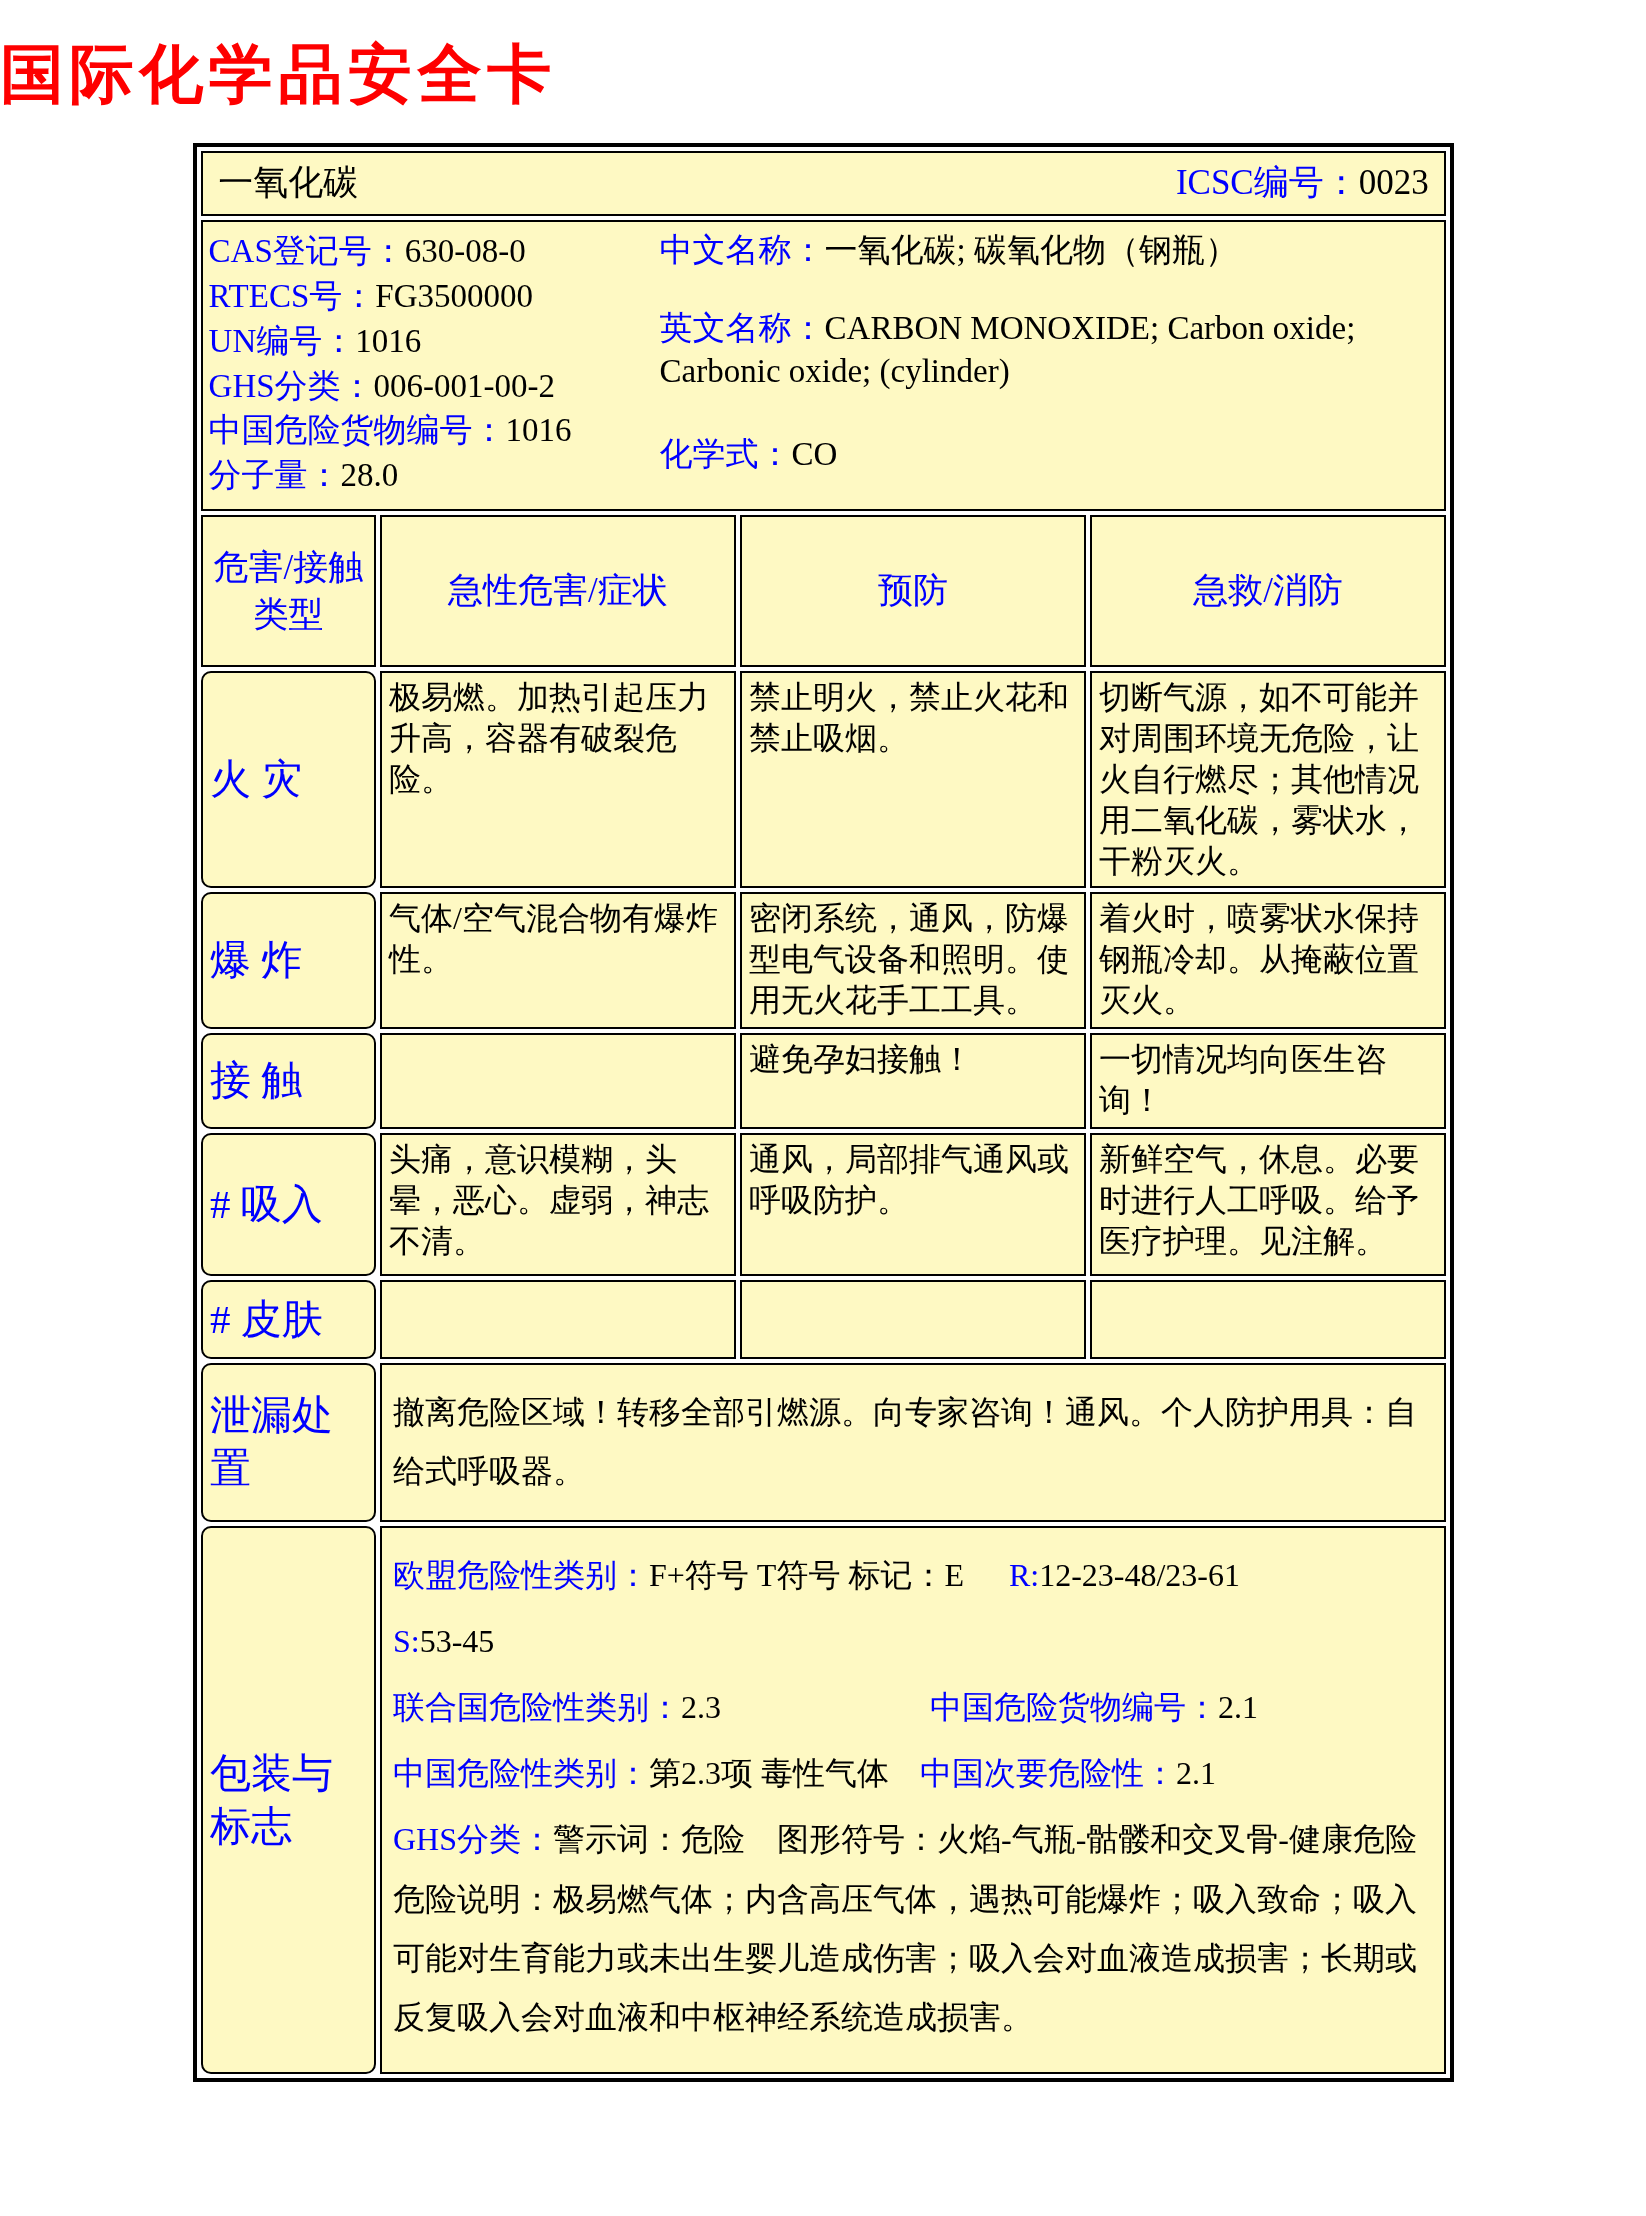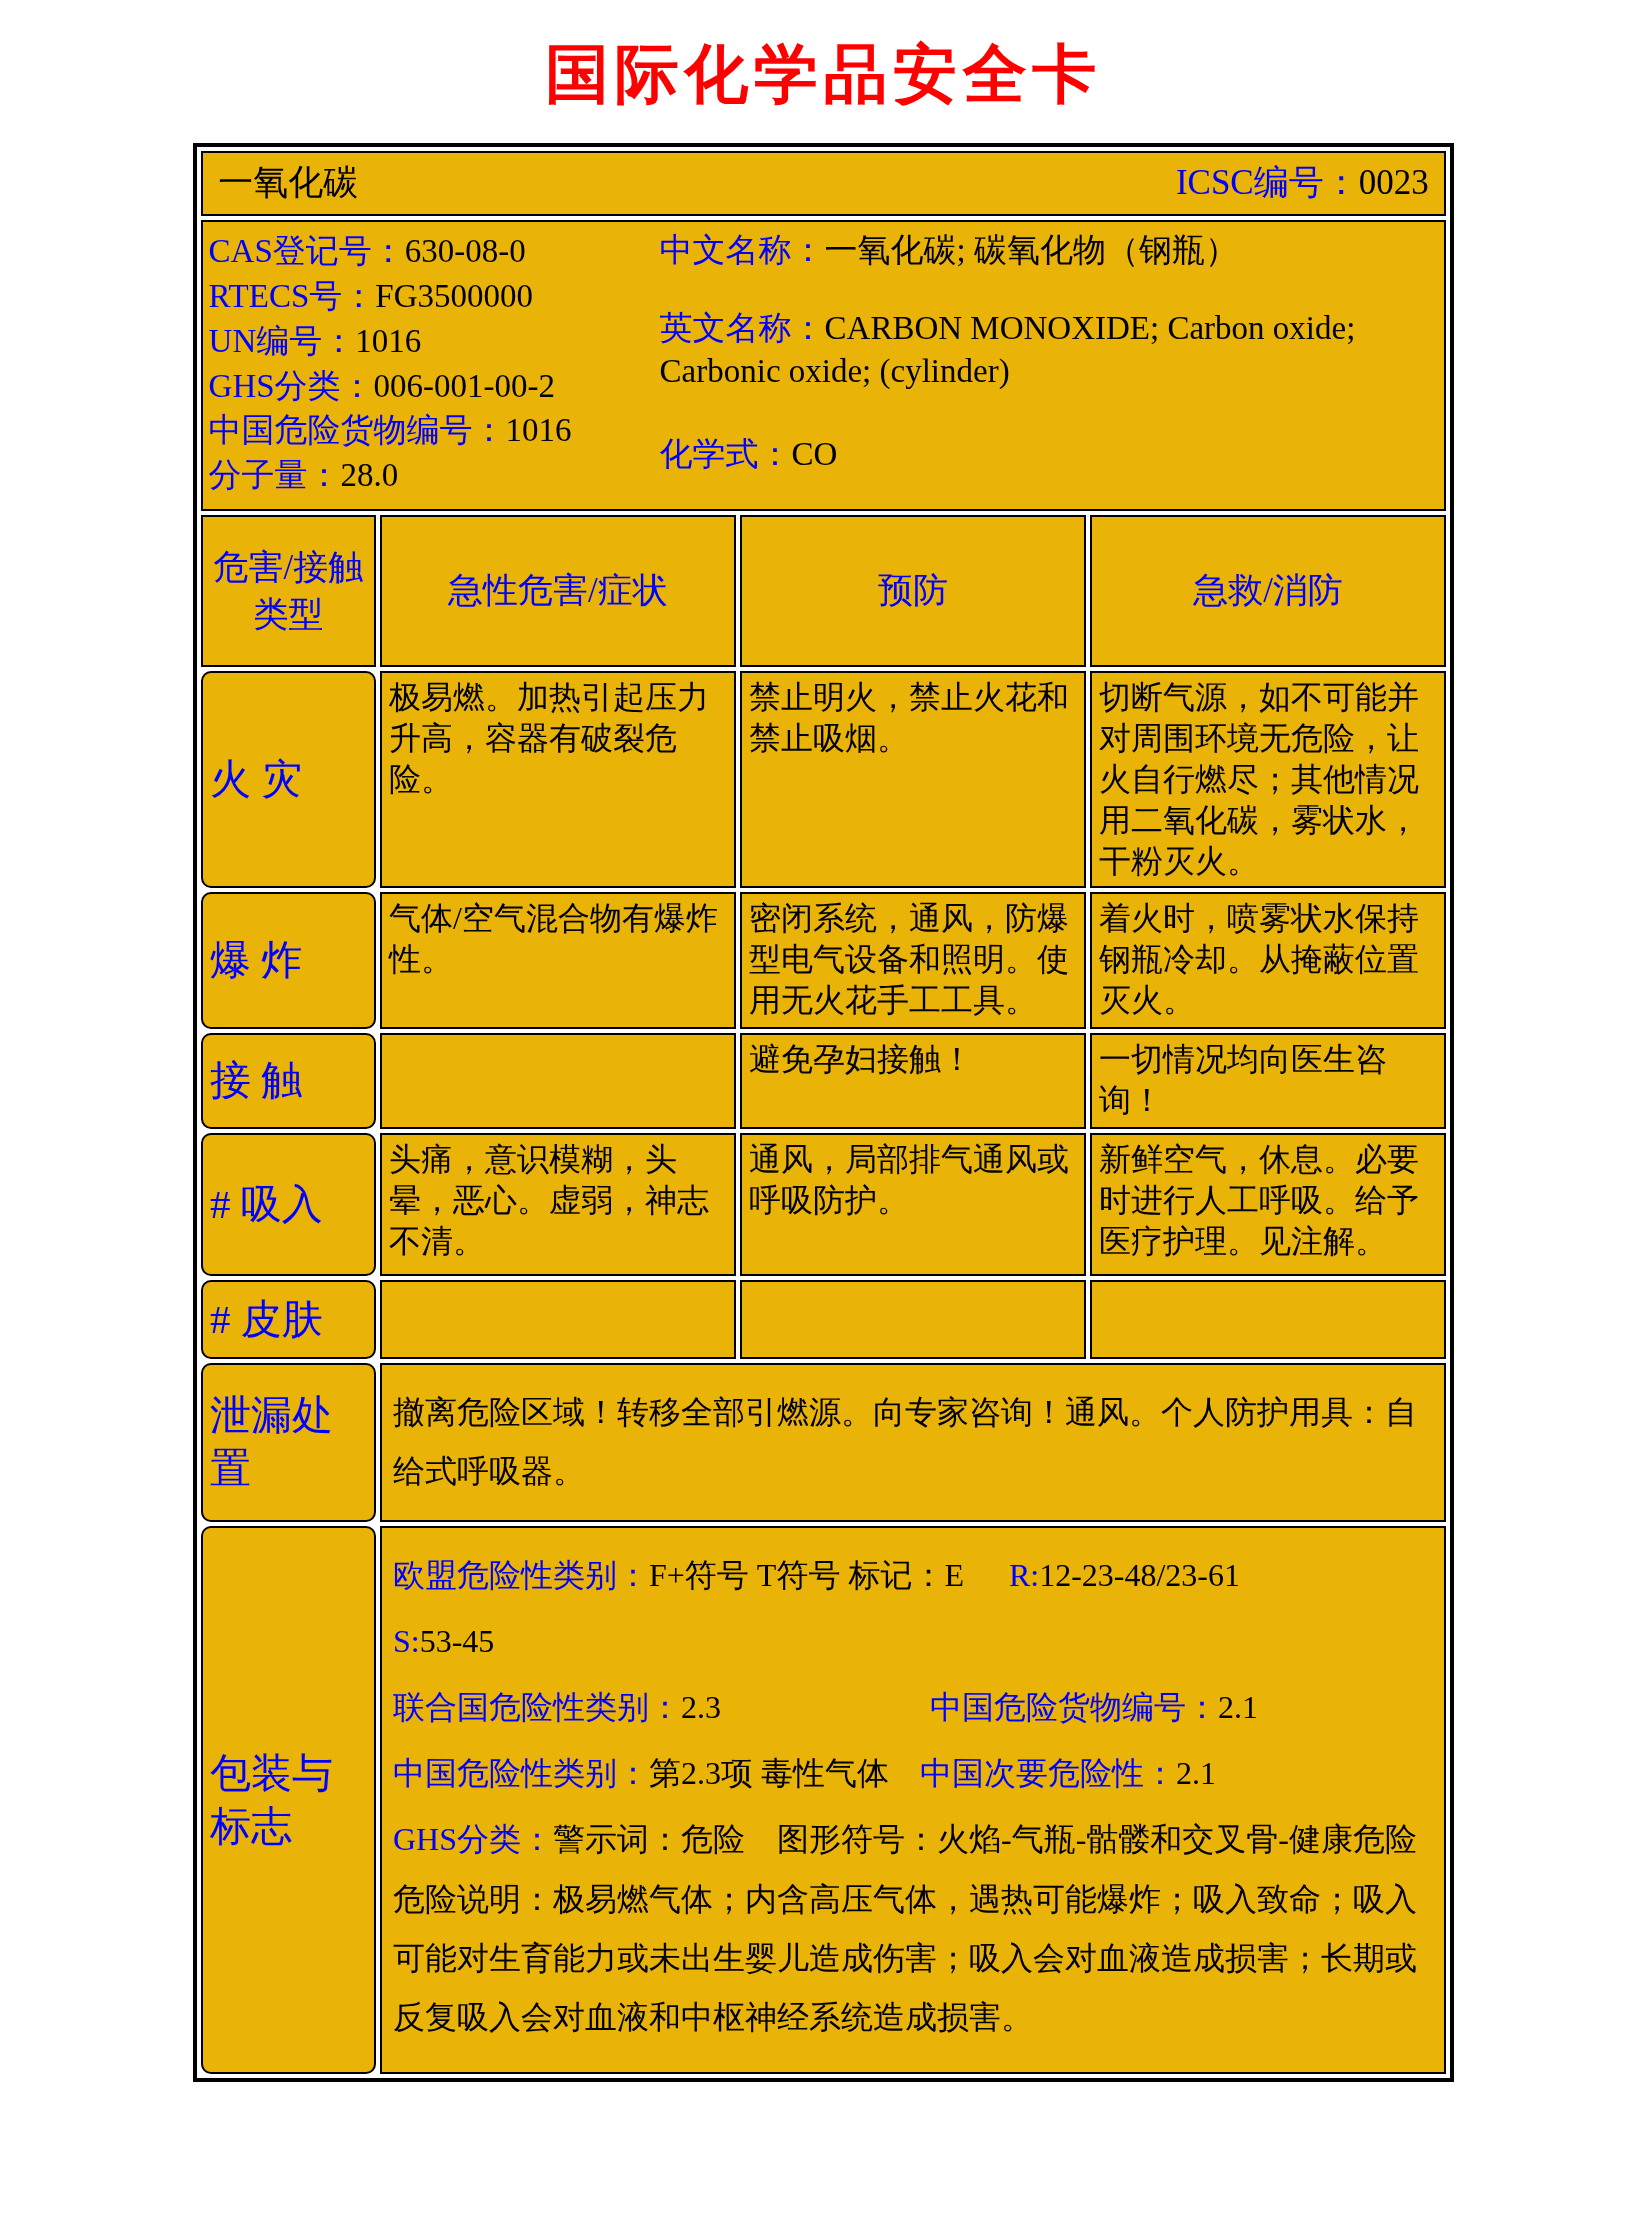--- a/index.html
+++ b/index.html
@@ -2,30 +2,30 @@
 <html style="font-size:11px"><head>
 <meta charset="utf-8">
 <style>
   html,body { margin:0; padding:0; background:#ffffff; }
   .page {
     width:1647px; min-height:2216px; box-sizing:border-box;
     padding-top:25px; color:#000;
     font-family:"Liberation Serif","DejaVu Serif",serif;
   }
   .title {
-    text-align:center; color:#fe0000; font-weight:bold;
+    color:#fe0000; font-weight:bold;
     font-size:64px; letter-spacing:5.6px; margin:5.6px 0 25px 0;
   }
   table.card {
     width:1241px; margin:0 auto; table-layout:fixed;
     border-collapse:separate; border-spacing:4.2px;
     border:4.2px solid #000; background:#fff;
   }
   td {
-    border:2.8px solid #000; background:#eab308; vertical-align:top;
+    border:2.8px solid #000; background:#fef9c3; vertical-align:top;
     font-size:32px; padding:4.2px 7px; line-height:1.28;
   }
   .blue { color:#0000ff;font-family:Liberation Serif, serif; }
   
   td.name-cell { padding:8.3px 15.3px; }
   .name-flex { display:flex; justify-content:space-between; align-items:baseline; font-size:35px; }
   
   td.ids-cell { padding:7px 5.6px 11px 5.6px; }
   .ids { display:flex; }
   .ids-left { width:451px; line-height:1.36; font-size:33px; }

